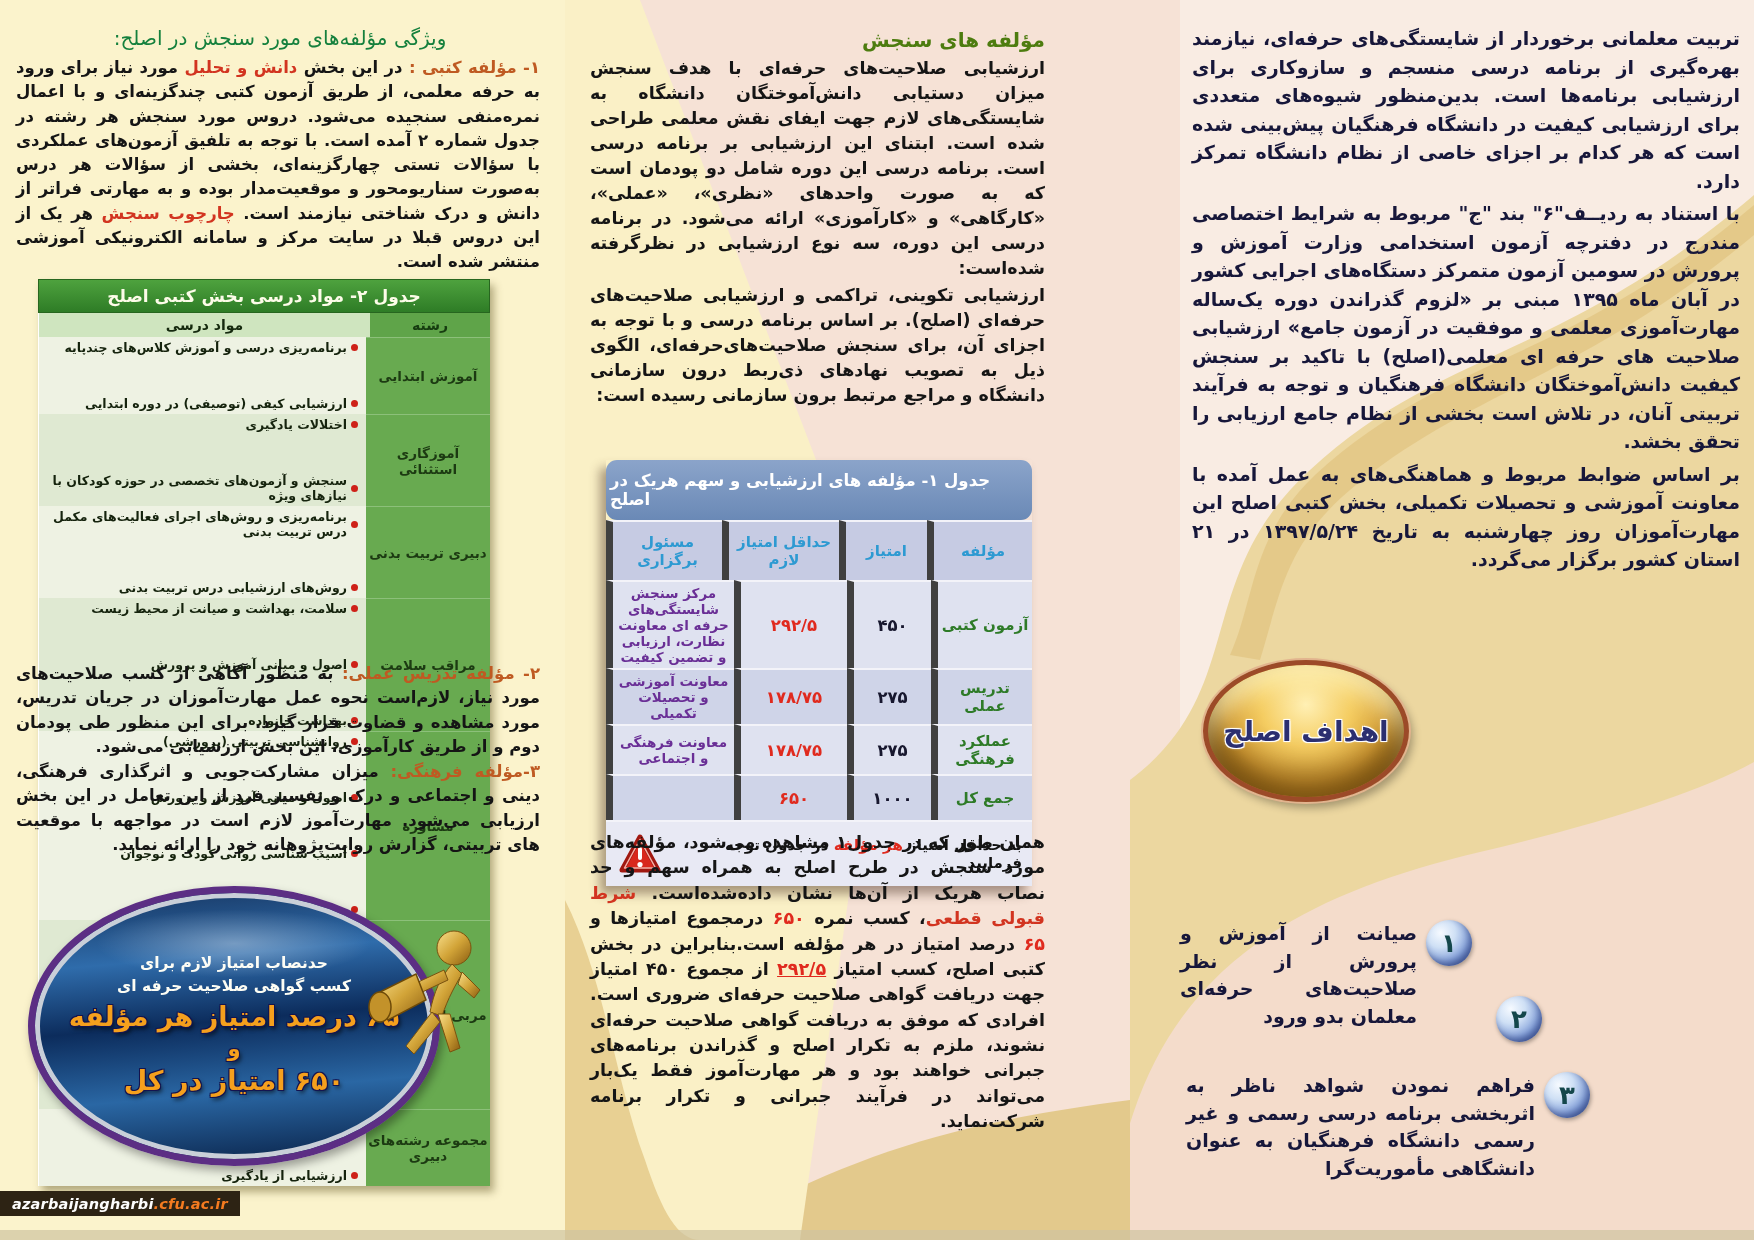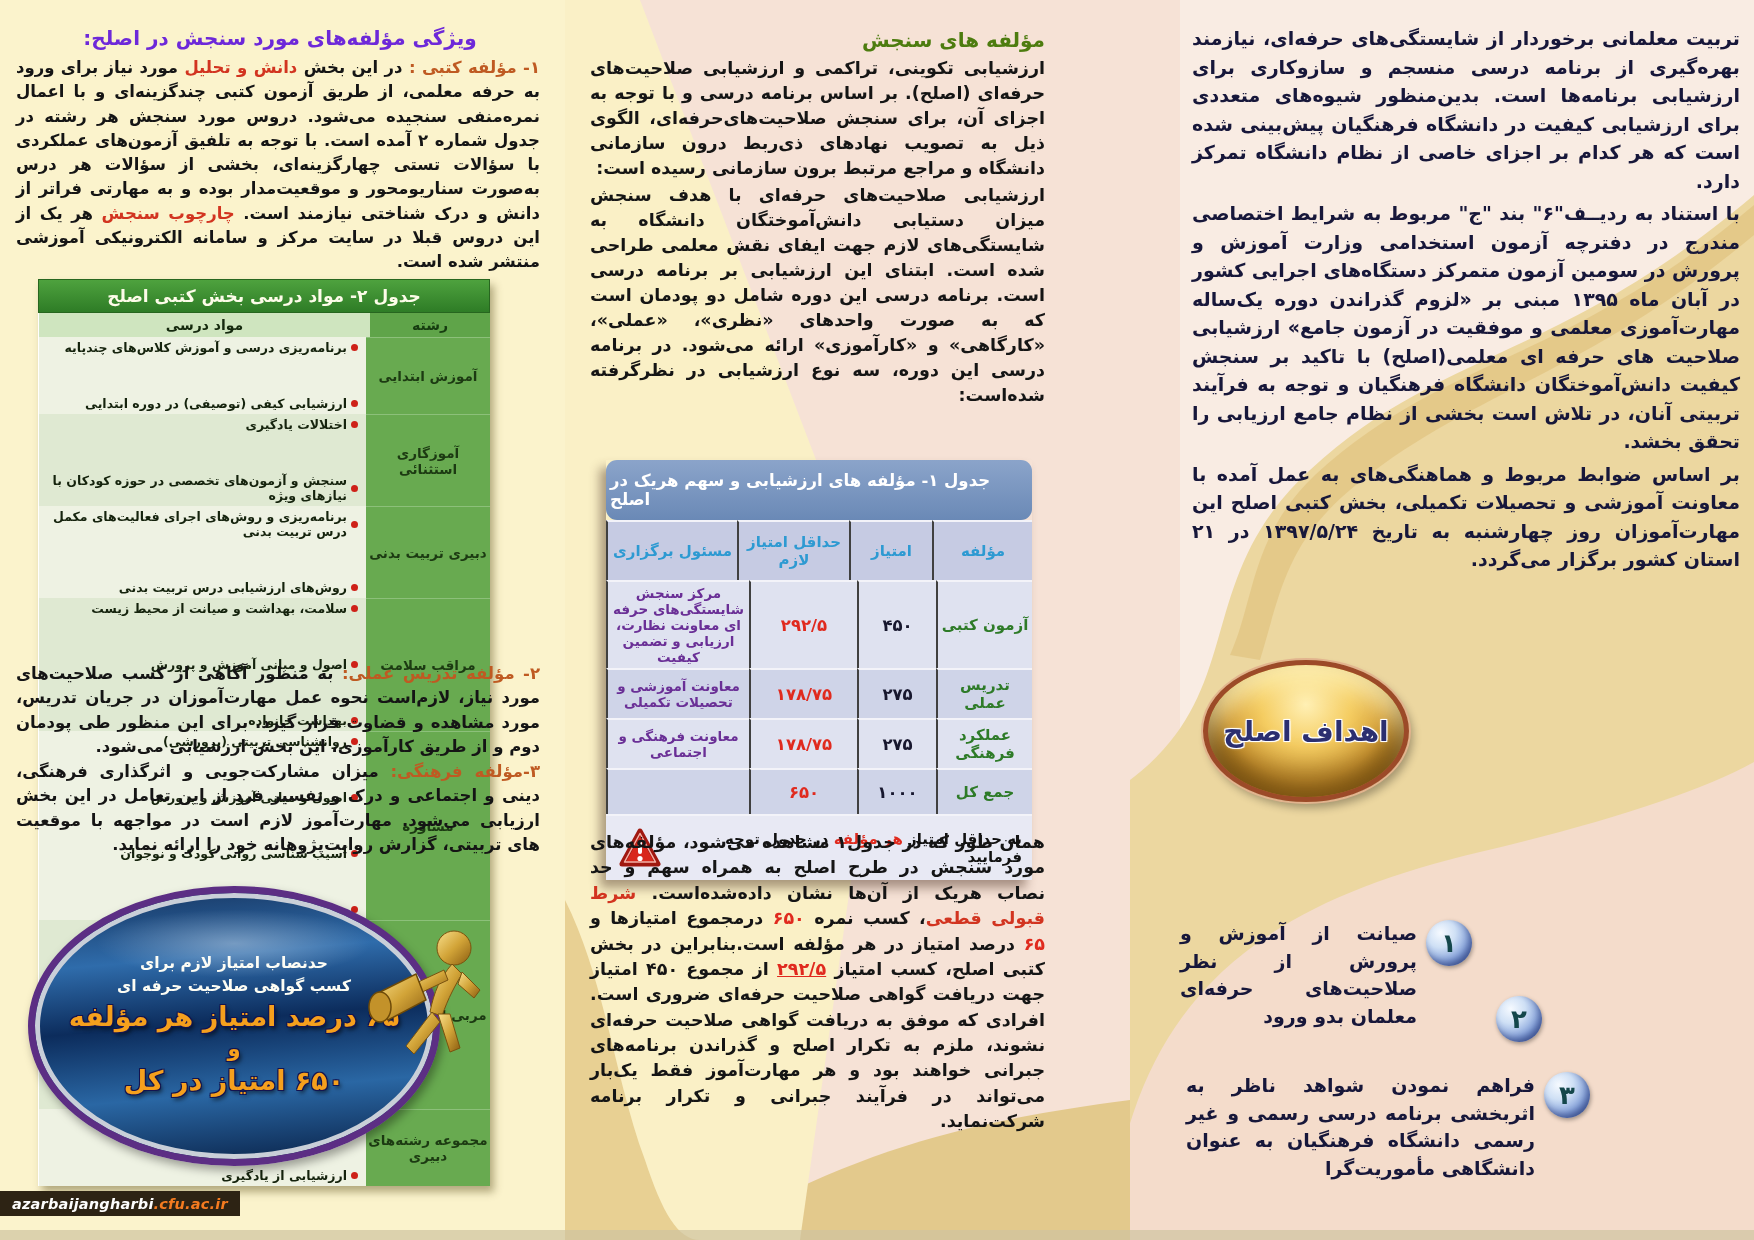--- a/index.html
+++ b/index.html
@@ -9,22 +9,22 @@
   .bgsvg{position:absolute;left:0;top:0;width:1754px;height:1240px;}
 
   
   .para{font-weight:bold;color:#151515;text-align:justify;}
   .lead-orange{color:#bf5a22;}
   .lead-red{color:#d23420;}
   .red{color:#e02a1e;}
   .u-red{color:#e02a1e;text-decoration:underline;}
 
   
-  .l-heading{left:55px;top:26px;width:450px;text-align:center;color:#6d28d9;
-             font-size:20px;font-weight:bold;}
+  .l-heading{left:55px;top:26px;width:450px;text-align:center;color:#15803d;
+             font-size:20px;font-weight:normal;}
   .l-p1{left:16px;top:56px;width:524px;font-size:16.5px;line-height:1.47;}
   .l-p3{left:16px;top:662px;width:524px;font-size:16.5px;line-height:1.47;}
   .l-p4{left:16px;top:760px;width:524px;font-size:16.5px;line-height:1.47;}
 
   
   .t2{left:38px;top:279px;width:452px;box-shadow:4px 6px 8px rgba(90,80,30,.45);}
   .t2-title{background:linear-gradient(180deg,#4ea23e,#2e7c26);color:#fdfce9;
             font-weight:bold;font-size:17px;text-align:center;padding:6px 0;
             border:1px solid #27661f;}
   .t2-head{display:flex;}
@@ -73,21 +73,21 @@
   .m-text{left:590px;top:56px;width:455px;font-size:17.5px;line-height:1.43;}
   .m-text p{margin:0 0 2px 0;}
   .m-p3{left:590px;top:830px;width:455px;font-size:17.5px;line-height:1.45;}
 
   
   .t1{left:606px;top:460px;width:426px;box-shadow:-6px 8px 10px rgba(70,45,30,.45);}
   .t1-title{background:linear-gradient(180deg,#8ba4ca,#6a89b6);color:#fff;
             font-weight:bold;font-size:16.5px;text-align:left;padding:11px 4px;border-radius:11px;}
   .t1-row{display:flex;}
   .t1-cell{display:flex;align-items:center;justify-content:center;text-align:center;
-           border-left:2px solid #404040;border-top:2px solid #f3f3f9;}
+           border-left:7px solid #404040;border-top:2px solid #f3f3f9;}
   .c-comp{width:94px;} .c-score{width:77px;} .c-min{width:106px;} .c-org{flex:1;padding:3px 5px;}
   .t1-head .t1-cell{background:#c6cbe3;color:#2d9ad2;font-weight:bold;font-size:15px;
            min-height:50px;padding:4px 2px;}
   .t1-body .c-comp{color:#2e7b28;font-weight:bold;font-size:15px;}
   .t1-body .c-score{color:#17172e;font-weight:bold;font-size:16.5px;}
   .t1-body .c-min{color:#e02a1e;font-weight:bold;font-size:16.5px;}
   .t1-body .c-org{color:#6a2f96;font-weight:bold;font-size:13.5px;}
   .row-a .t1-cell{background:#dfe2f0;} .row-b .t1-cell{background:#cfd4e8;}
   .rowh1{min-height:72px;} .rowh2{min-height:50px;} .rowh3{min-height:46px;}
   .t1-note{position:relative;background:#e8e9f4;min-height:52px;display:flex;
@@ -155,22 +155,22 @@
     <div class="sphere">۲</div>
   </div>
   <div class="abs goal g3">
     <div class="sphere">۳</div>
     <div class="g-text">فراهم نمودن شواهد ناظر به اثربخشی برنامه درسی رسمی و غیر رسمی دانشگاه فرهنگیان به عنوان دانشگاهی مأموریت‌گرا</div>
   </div>
 
   <div class="abs m-heading">مؤلفه های سنجش</div>
 
   <div class="abs m-text para">
+    <p>ارزشیابی صلاحیت‌های حرفه‌ای با هدف سنجش میزان دستیابی دانش‌آموختگان دانشگاه به شایستگی‌های لازم جهت ایفای نقش معلمی طراحی شده است. ابتنای این ارزشیابی بر برنامه درسی است. برنامه درسی این دوره شامل دو پودمان است که به صورت واحدهای «نظری»، «عملی»، «کارگاهی» و «کارآموزی» ارائه می‌شود. در برنامه درسی این دوره، سه نوع ارزشیابی در نظرگرفته شده‌است:</p>
     <p>ارزشیابی تکوینی، تراکمی و ارزشیابی صلاحیت‌های حرفه‌ای (اصلح). بر اساس برنامه درسی و با توجه به اجزای آن، برای سنجش صلاحیت‌های‌حرفه‌ای، الگوی ذیل به تصویب نهادهای ذی‌ربط درون سازمانی دانشگاه و مراجع مرتبط برون سازمانی رسیده است:</p>
-    <p>ارزشیابی صلاحیت‌های حرفه‌ای با هدف سنجش میزان دستیابی دانش‌آموختگان دانشگاه به شایستگی‌های لازم جهت ایفای نقش معلمی طراحی شده است. ابتنای این ارزشیابی بر برنامه درسی است. برنامه درسی این دوره شامل دو پودمان است که به صورت واحدهای «نظری»، «عملی»، «کارگاهی» و «کارآموزی» ارائه می‌شود. در برنامه درسی این دوره، سه نوع ارزشیابی در نظرگرفته شده‌است:</p>
   </div>
 
   <div class="abs t1">
     <div class="t1-title">جدول ۱- مؤلفه های ارزشیابی و سهم هریک در اصلح</div>
     <div class="t1-row t1-head">
       <div class="t1-cell c-comp">مؤلفه</div>
       <div class="t1-cell c-score">امتیاز</div>
       <div class="t1-cell c-min">حداقل امتیاز لازم</div>
       <div class="t1-cell c-org">مسئول برگزاری</div>
     </div>

